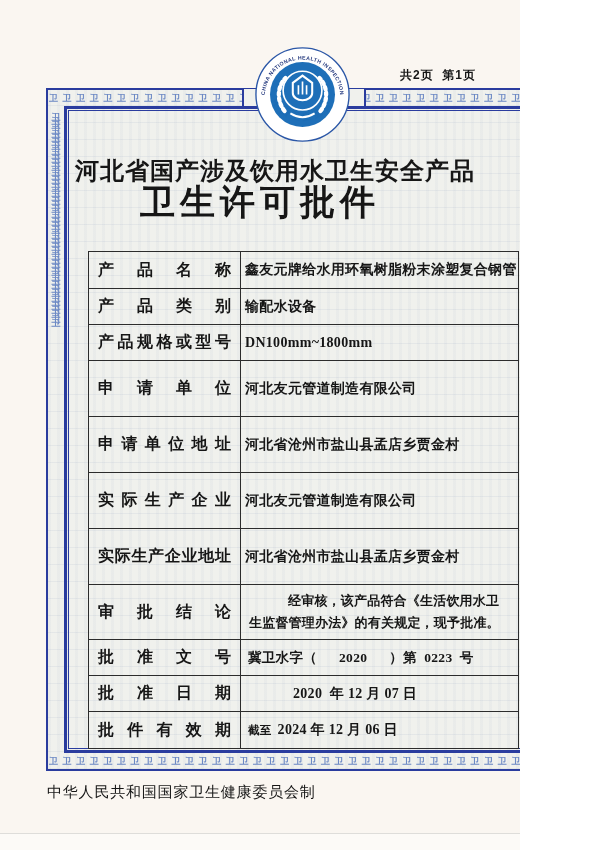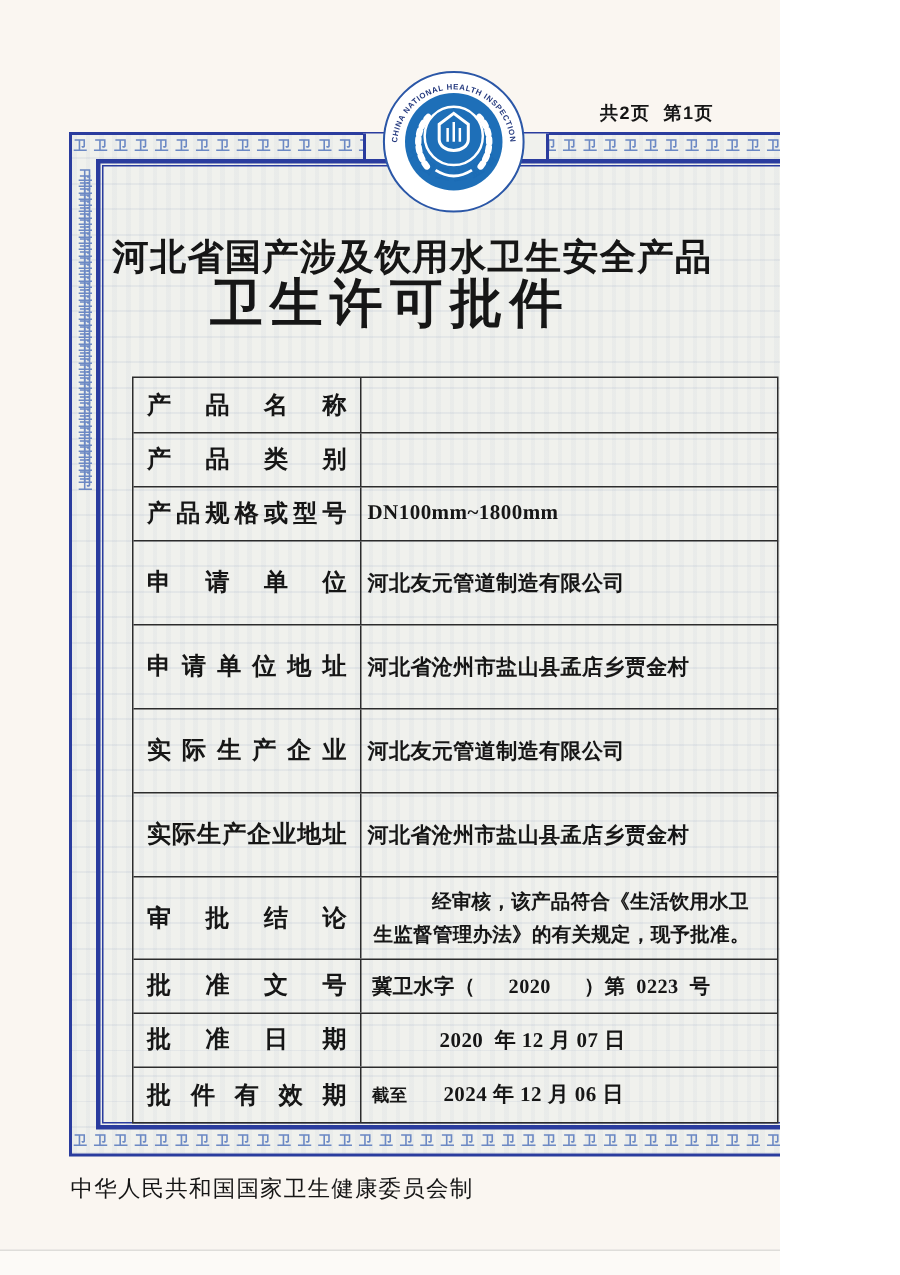--- a/index.html
+++ b/index.html
@@ -58,21 +58,21 @@
     font-family:"Liberation Sans",sans-serif;}
   .justify-chars{display:flex;justify-content:space-between;}
   .val{flex:1;display:flex;align-items:center;color:var(--ink);white-space:pre;
     font-family:"Liberation Serif",serif;font-weight:bold;font-size:14px;letter-spacing:.3px;
     padding-left:4px;box-sizing:border-box;overflow:hidden;}
   .val-block{display:block;white-space:normal;padding:5px 8px 0 8px;text-indent:3em;
     font-size:13px;line-height:1.7;letter-spacing:.2px;}
   .val-refno{padding-left:7px;font-size:13.5px;}
   .val-date{padding-left:52px;text-align:center;}
   .val-expiry{padding-left:7px;}
-  .prefix-small{font-size:11.5px;margin-right:24px;}
+  .prefix-small{font-size:11.5px;margin-right:6px;}
 
   .footer{position:absolute;left:47px;top:783px;color:var(--ink);
     font-family:"Liberation Serif",serif;font-weight:normal;font-size:15px;letter-spacing:.8px;}
 
   .paper-edge{position:absolute;left:0;right:0;top:833px;height:17px;background:#fcfaf7;
     border-top:1px solid rgba(90,90,90,.18);}
 </style>
 </head>
 <body>
 
@@ -120,31 +120,33 @@
 
     <div class="row h37">
       <div class="lbl">
           <span class="lbl-inner justify-chars">
             <span>产</span>
             <span>品</span>
             <span>名</span>
             <span>称</span>
           </span>
         </div>
+      <div class="val">鑫友元牌给水用环氧树脂粉末涂塑复合钢管</div>
     </div>
 
     <div class="row h37">
       <div class="lbl">
           <span class="lbl-inner justify-chars">
             <span>产</span>
             <span>品</span>
             <span>类</span>
             <span>别</span>
           </span>
         </div>
+      <div class="val">输配水设备</div>
     </div>
 
     <div class="row h37">
       <div class="lbl">
           <span class="lbl-inner justify-chars">
             <span>产</span>
             <span>品</span>
             <span>规</span>
             <span>格</span>
             <span>或</span>

